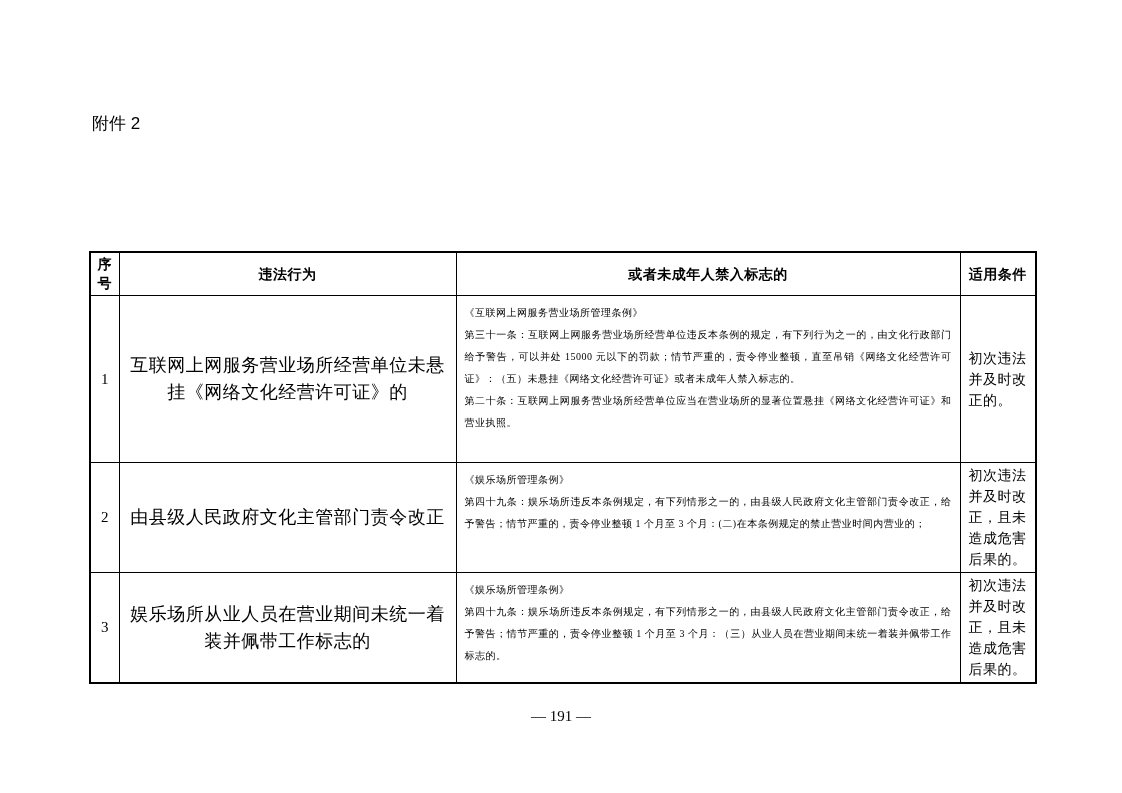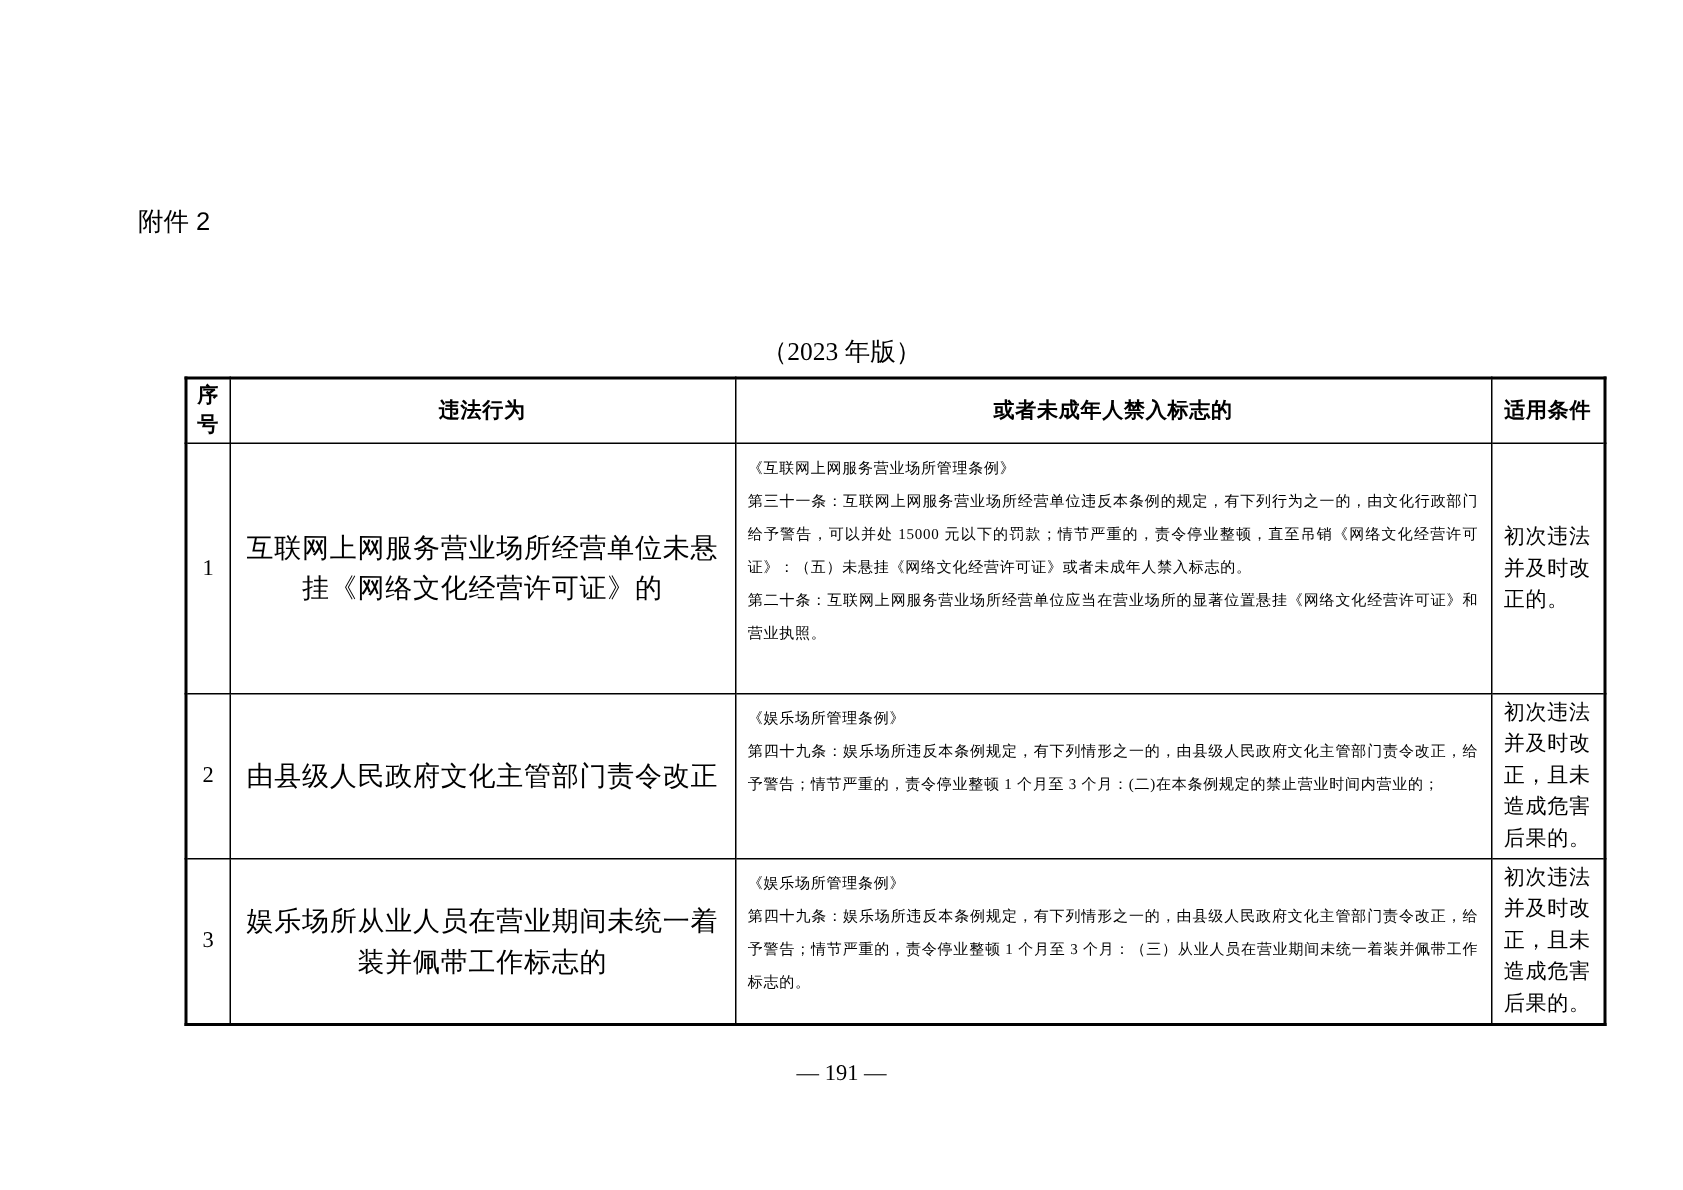--- a/index.html
+++ b/index.html
@@ -16,21 +16,20 @@
     background: #ffffff;
     overflow: hidden;
   }
   .attachment {
     position: absolute;
     left: 92px;
     top: 112px;
     font-size: 17px;
     font-family: "Liberation Sans", "DejaVu Sans", sans-serif;
     color: #000;
-    margin-top: 24px;
   }
   .doc-title {
     position: absolute;
     left: 0;
     top: 180px;
     width: 100%;
     margin: 0;
     text-align: center;
     font-size: 29px;
     font-weight: bold;
@@ -47,21 +46,20 @@
     color: #000;
   }
   table.main {
     position: absolute;
     left: 89px;
     top: 251px;
     width: 946px;
     border-collapse: collapse;
     table-layout: fixed;
     border: 2px solid #000;
-    margin-left: 34px;
   }
   table.main th, table.main td {
     border: 1px solid #000;
     box-sizing: border-box;
   }
   table.main thead tr { height: 40px; }
   tr.row-1 { height: 167px; }
   tr.row-2 { height: 105px; }
   tr.row-3 { height: 106px; }
   col.c-no    { width: 29px; }
@@ -118,21 +116,20 @@
   }
 </style>
 </head>
 <body>
 
 <div class="page">
 
   <div class="attachment">附件 2</div>
 
 
-  <div class="doc-subtitle">（2023 年版）</div>
 
   <table class="main">
     <colgroup>
       <col class="c-no">
       <col class="c-viol">
       <col class="c-legal">
       <col class="c-cond">
     </colgroup>
     <thead>
       <tr>

